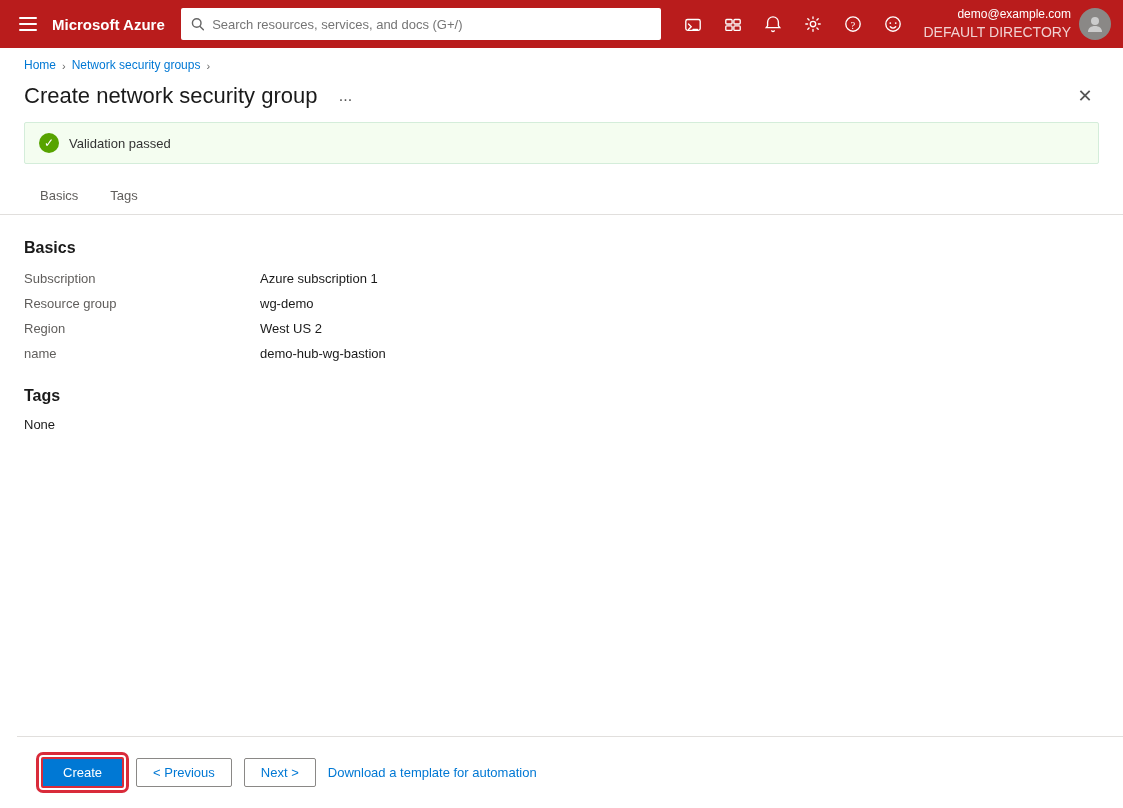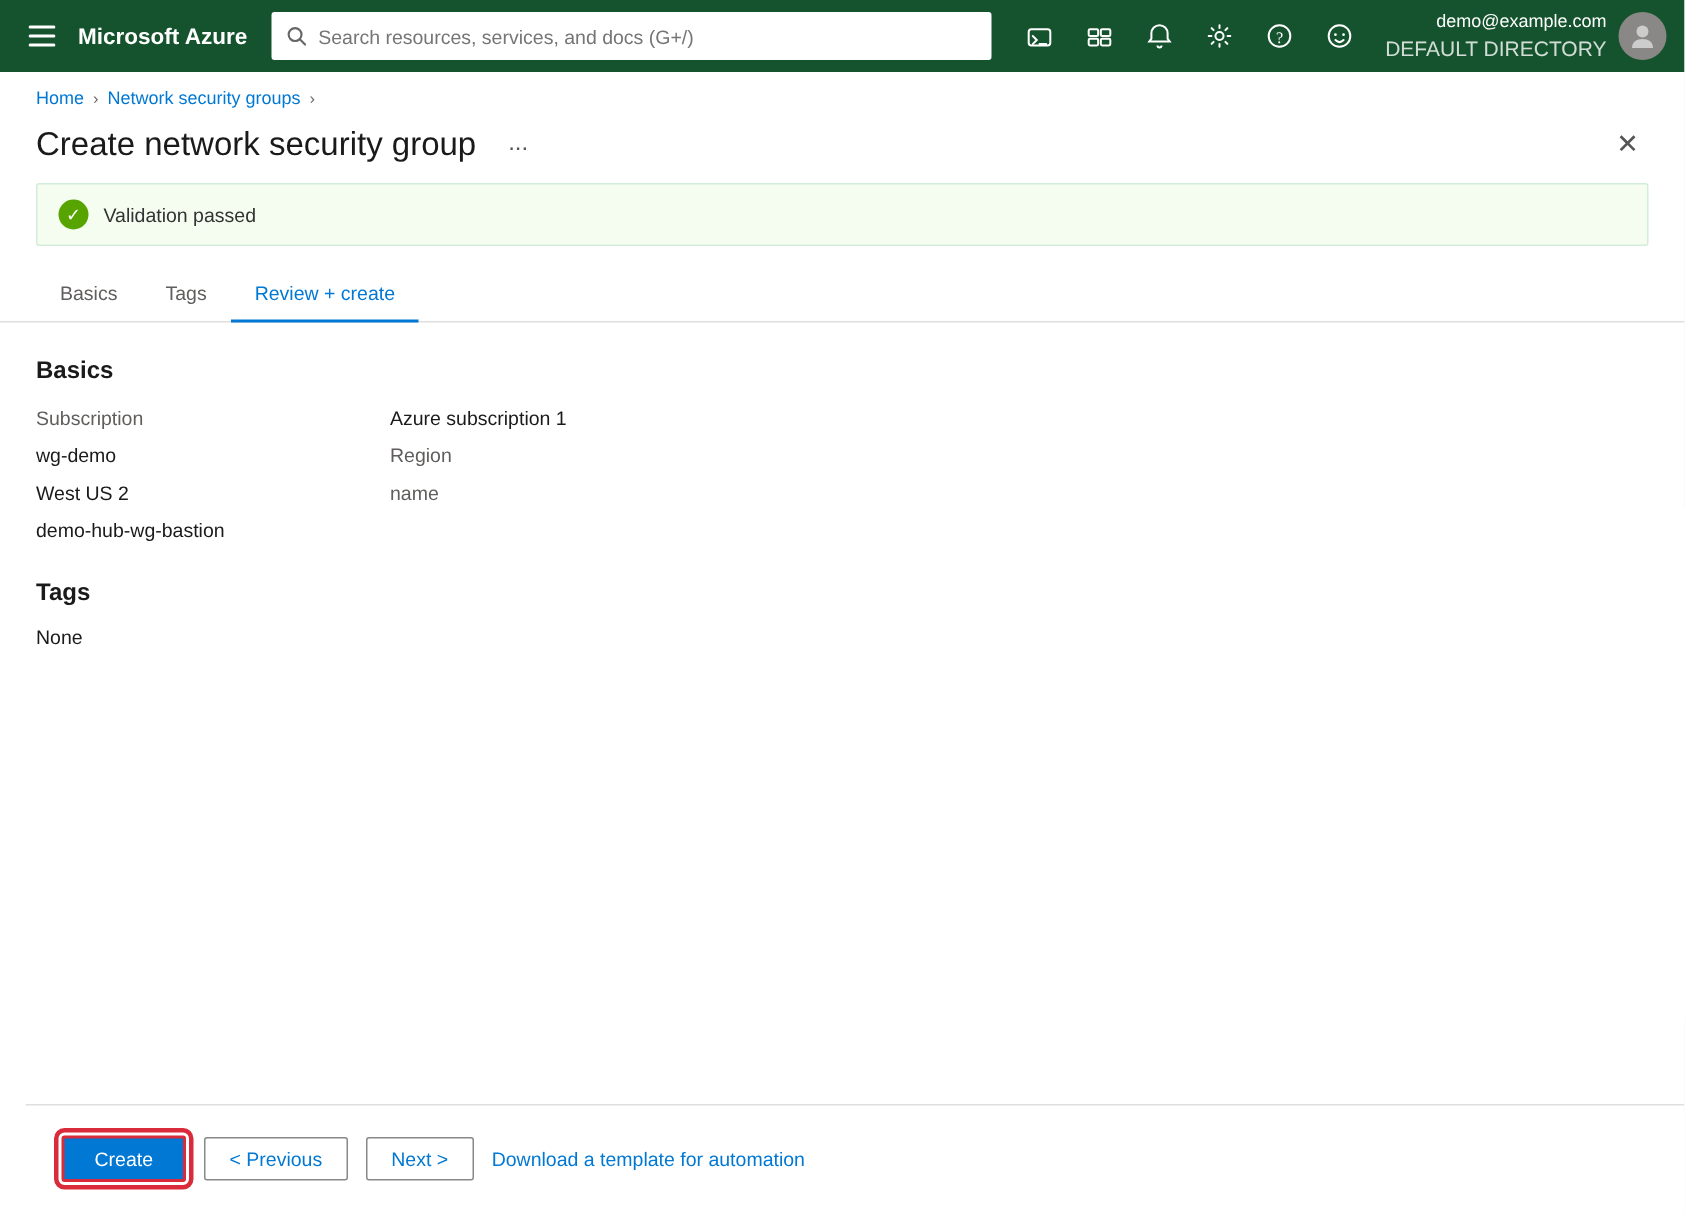--- a/index.html
+++ b/index.html
@@ -1,20 +1,20 @@
 <!DOCTYPE html>
 <html><head>
   <meta charset="utf-8">
   <style>
     * { margin: 0; padding: 0; box-sizing: border-box; }
     body { font-family: 'Segoe UI', Arial, sans-serif; font-size: 13px; color: #333; background: #f3f2f1; width: 1123px; height: 808px; overflow: hidden; position: relative; }
 
     
     .topbar {
-      background: #14532d;
+      background: #b91c1c;
       height: 48px;
       display: flex;
       align-items: center;
       padding: 0 12px;
       gap: 8px;
       color: white;
     }
     .topbar-hamburger {
       width: 32px; height: 32px;
       display: flex; align-items: center; justify-content: center;
@@ -300,31 +300,31 @@
   </div>
 
   <div class="validation-banner">
     <div class="check-icon">✓</div>
     <span>Validation passed</span>
   </div>
 
   <div class="tabs">
     <div class="tab">Basics</div>
     <div class="tab">Tags</div>
-    <div class="tab active">Review + create</div>
   </div>
 
   <div class="main-content">
 
     <div>
       <div class="section-title">Basics</div>
       <div class="info-grid">
         <span class="info-label">Subscription</span>
         <span class="info-value">Azure subscription 1</span>
 
+        <span class="info-label">Resource group</span>
         <span class="info-value">wg-demo</span>
 
         <span class="info-label">Region</span>
         <span class="info-value">West US 2</span>
 
         <span class="info-label">name</span>
         <span class="info-value">demo-hub-wg-bastion</span>
       </div>
     </div>
 

